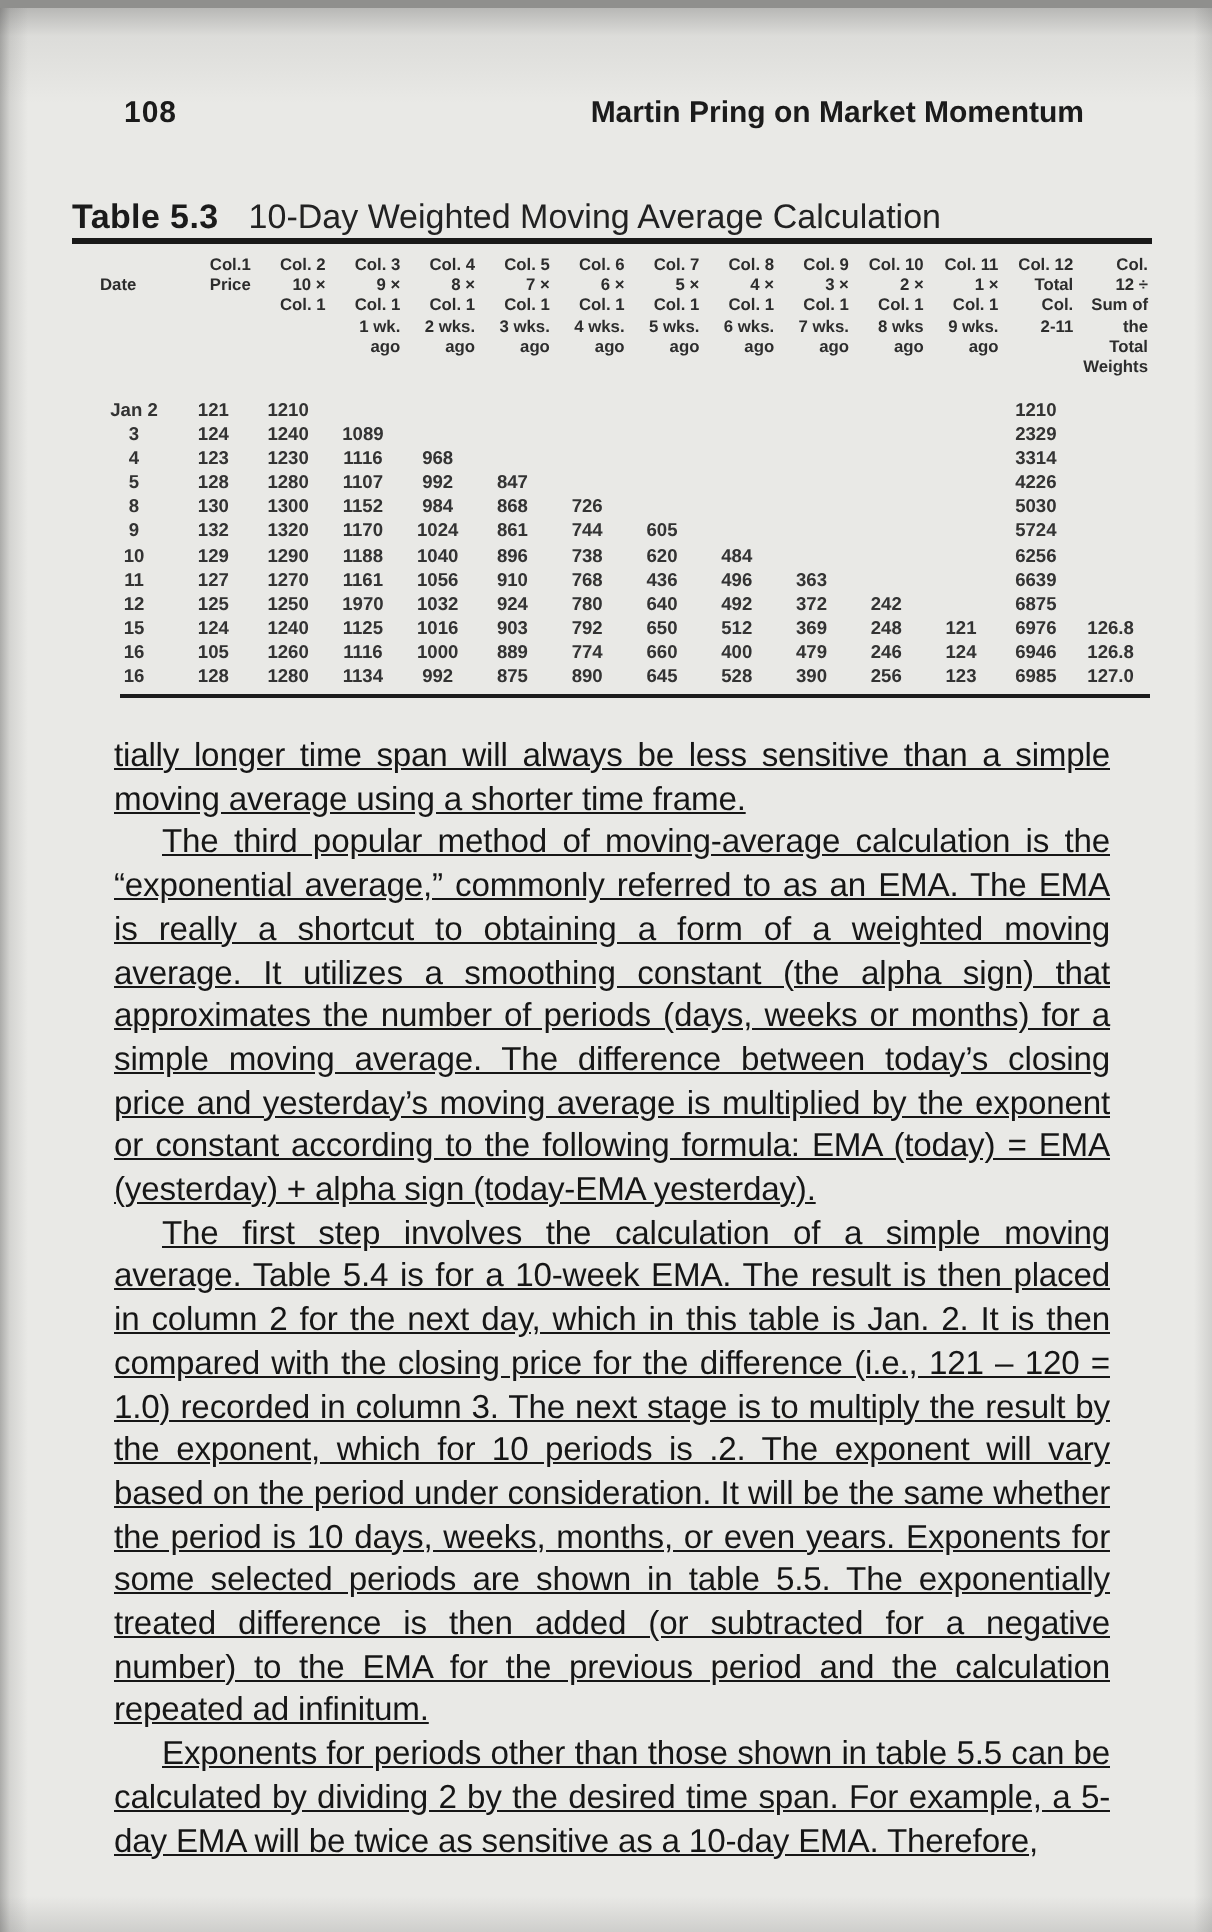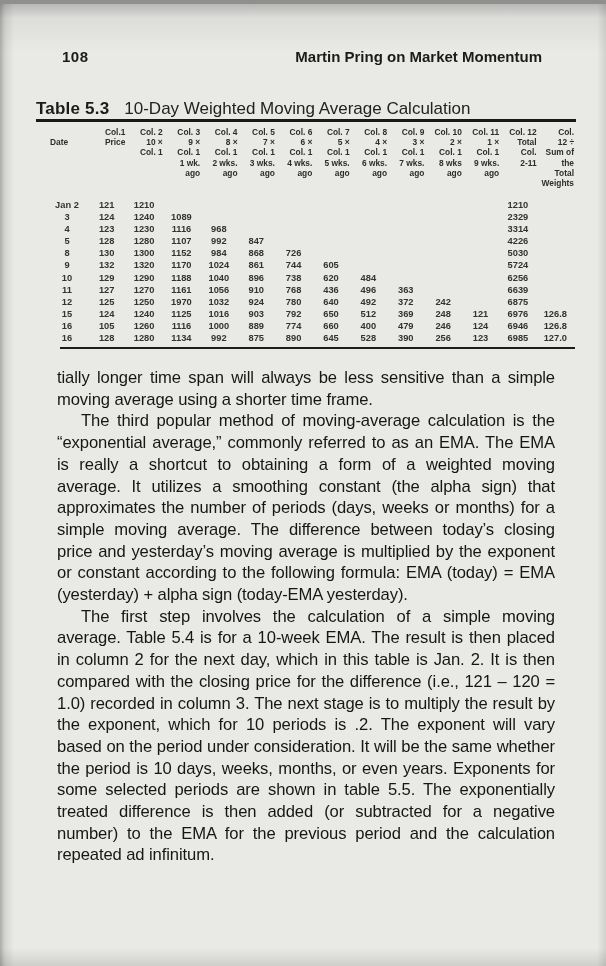--- a/index.html
+++ b/index.html
@@ -40,21 +40,21 @@
     font-size:9.3px; line-height:12.1px; font-weight:700; text-align:center;
     color:#333; white-space:nowrap;
   }
   .d-date { text-align:center; padding-right:4px; }
   .table-bottom-rule { position:absolute; top:343px; left:60px; width:515px; height:2px; background:#1c1c1c; }
   .body-text {
     position:absolute; top:363px; left:57px; width:498px;
     font-size:16.6px; line-height:21.7px; text-align:justify;
     color:#161616; letter-spacing:-0.1px;
   }
-  .body-text p { margin:0; text-indent:24px; }
+  .body-text p { margin:0; text-indent:24px;text-decoration:underline; }
   .body-text p:first-child { text-indent:0; }
 </style>
 </head>
 <body>
 
 <div class="page">
 
   <div class="running-head">
     <span class="page-num">108</span>
     <span class="head-title">Martin Pring on Market Momentum</span>
@@ -325,15 +325,16 @@
       <div class="dcell">6985</div>
       <div class="dcell">127.0</div>
     </div>
 
   <div class="table-bottom-rule"></div>
 
   <div class="body-text" id="bodytext">
       <p>tially longer time span will always be less sensitive than a simple moving average using a shorter time frame.</p>
       <p>The third popular method of moving-average calculation is the “exponential average,” commonly referred to as an EMA. The EMA is really a shortcut to obtaining a form of a weighted moving average. It utilizes a smoothing constant (the alpha sign) that approximates the number of periods (days, weeks or months) for a simple moving average. The difference between today’s closing price and yesterday’s moving average is multiplied by the exponent or constant according to the following formula: EMA (today) = EMA (yesterday) + alpha sign (today-EMA yesterday).</p>
       <p>The first step involves the calculation of a simple moving average. Table 5.4 is for a 10-week EMA. The result is then placed in column 2 for the next day, which in this table is Jan. 2. It is then compared with the closing price for the difference (i.e., 121 – 120 = 1.0) recorded in column 3. The next stage is to multiply the result by the exponent, which for 10 periods is .2. The exponent will vary based on the period under consideration. It will be the same whether the period is 10 days, weeks, months, or even years. Exponents for some selected periods are shown in table 5.5. The exponentially treated difference is then added (or subtracted for a negative number) to the EMA for the previous period and the calculation repeated ad infinitum.</p>
+      <p>Exponents for periods other than those shown in table 5.5 can be calculated by dividing 2 by the desired time span. For example, a 5-day EMA will be twice as sensitive as a 10-day EMA. Therefore,</p>
     </div>
 
 </div>
 
 </body></html>

